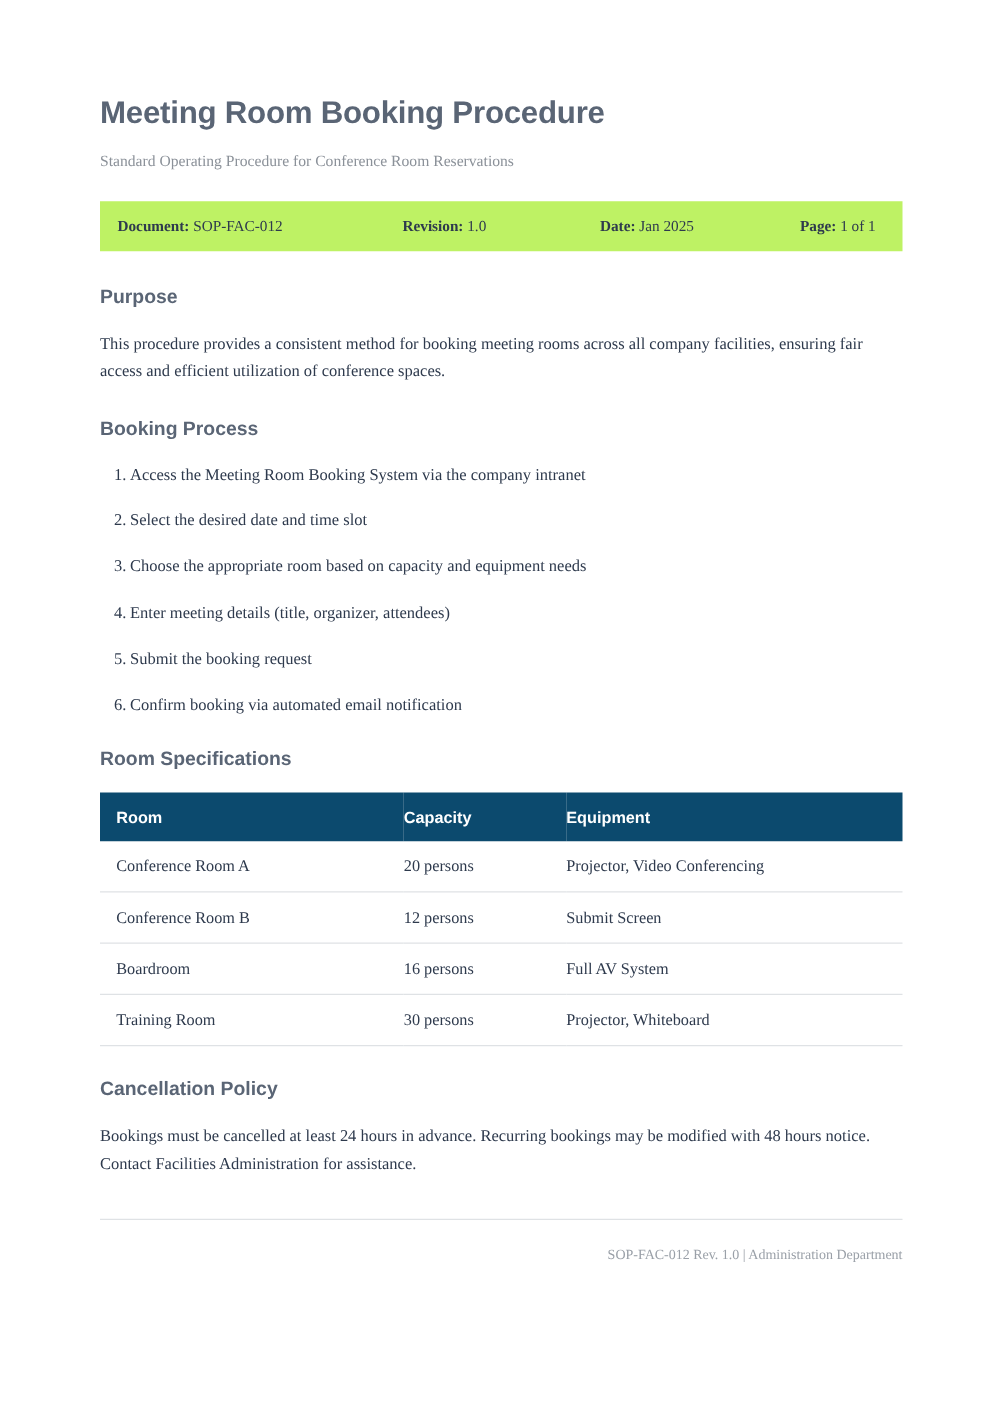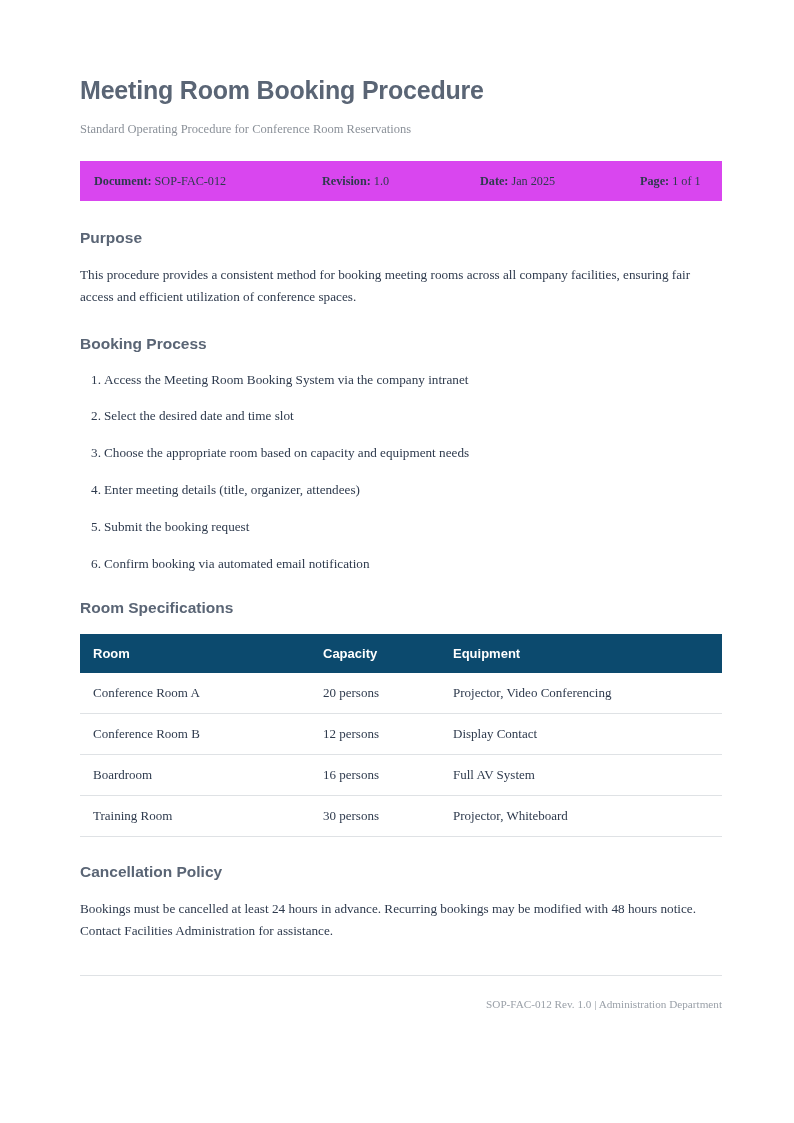--- a/index.html
+++ b/index.html
@@ -40,21 +40,21 @@
   .doc-subtitle {
     font-family: "Liberation Serif", "DejaVu Serif", serif;
     font-size: 12.5px;
     color: #8b9199;
     margin: 16px 0 24px 0;
     line-height: 1.3;
   }
 
   
   .meta-bar {
-    background: #d946ef;
+    background: #bef264;
     height: 40px;
     display: flex;
     align-items: center;
     padding: 0 12px 0 14px;
     box-sizing: border-box;
     margin-bottom: 28px;
   }
   .meta-field {
     font-family: "Liberation Serif", "DejaVu Serif", serif;
     font-size: 12.2px;
@@ -230,21 +230,21 @@
         </thead>
         <tbody>
           <tr>
             <td class="c1">Conference Room A</td>
             <td>20 persons</td>
             <td>Projector, Video Conferencing</td>
           </tr>
           <tr>
             <td class="c1">Conference Room B</td>
             <td>12 persons</td>
-            <td>Display Contact</td>
+            <td>Submit Screen</td>
           </tr>
           <tr>
             <td class="c1">Boardroom</td>
             <td>16 persons</td>
             <td>Full AV System</td>
           </tr>
           <tr>
             <td class="c1">Training Room</td>
             <td>30 persons</td>
             <td>Projector, Whiteboard</td>

